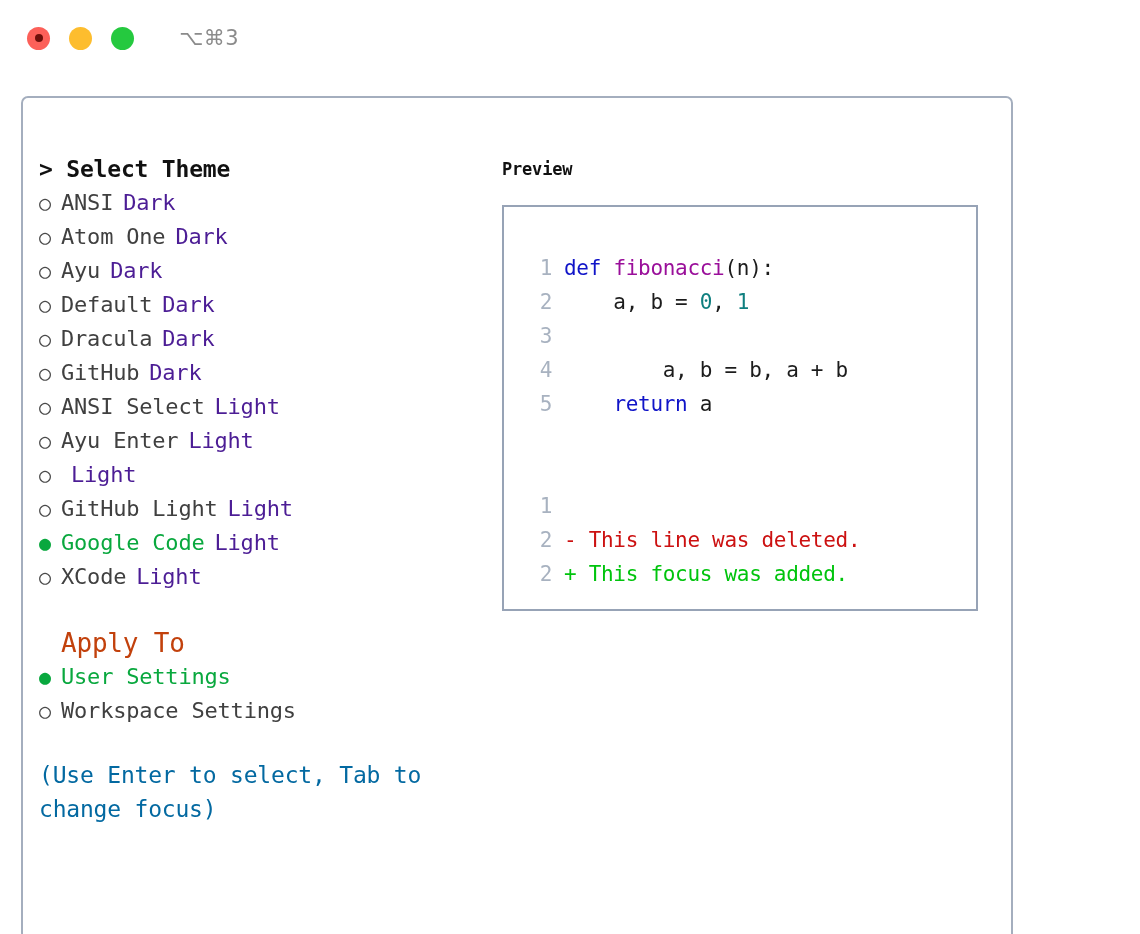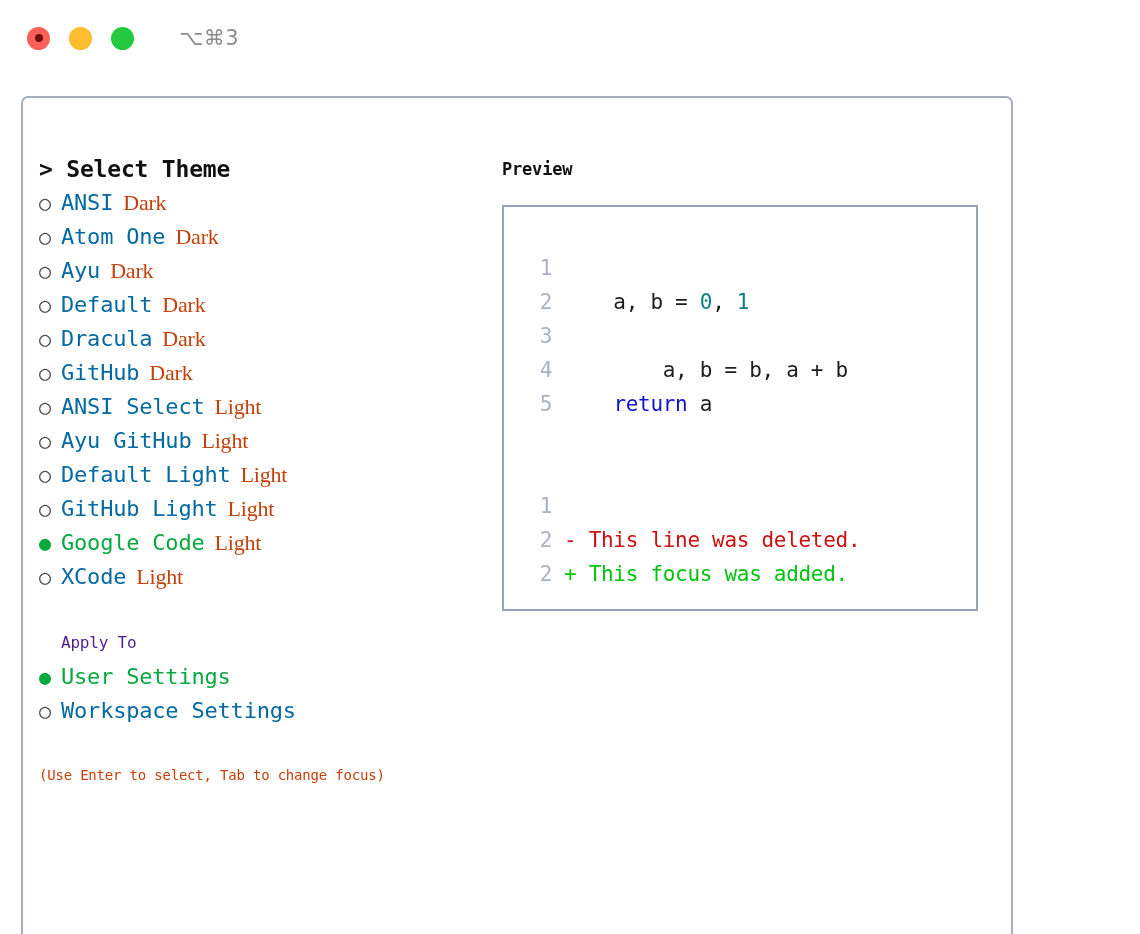--- a/index.html
+++ b/index.html
@@ -114,44 +114,43 @@
     letter-spacing: -0.2px;
   }
   .marker {
     display: inline-block;
     width: 22px;
     flex: 0 0 22px;
     color: #4a4a4a;
     font-size: 20px;
   }
   .marker.sel { color: #09a83e; }
-  .opt-label { color: #0369a1; }
+  .opt-label { color: #404040; }
   .opt-row.selected .opt-label { color: #09a83e; }
   .opt-badge {
+    color: #4c1d95;
+    margin-left: 10px;
+  }
+
+  .section-gap { height: 32px; }
+
+  .group-heading {
+    display: flex;
+    line-height: 34px;
+    font-size: 26px;
     color: #c2410c;
-    margin-left: 10px;
-    font-family: Liberation Serif, serif;
-  }
-
-  .section-gap { height: 32px; }
-
-  .group-heading {
-    display: flex;
-    line-height: 34px;
-    font-size: 16px;
-    color: #4c1d95;
     white-space: pre;
     letter-spacing: -0.2px;
   }
 
   .hint {
     margin-top: 30px;
-    font-size: 14px;
-    line-height: 34px;
-    color: #c2410c;
+    font-size: 23px;
+    line-height: 34px;
+    color: #0369a1;
     width: 400px;
     letter-spacing: -0.2px;
   }
 
   
   .right-col {
     position: absolute;
     left: 479px;
     top: 54px;
     width: 490px;
@@ -259,27 +258,26 @@
           </div>
 
           <div class="opt-row">
             <span class="marker">○</span>
             <span class="opt-label">ANSI Select</span>
             <span class="opt-badge">Light</span>
           </div>
 
           <div class="opt-row">
             <span class="marker">○</span>
-            <span class="opt-label">Ayu GitHub</span>
-            <span class="opt-badge">Light</span>
-          </div>
-
-          <div class="opt-row">
-            <span class="marker">○</span>
-            <span class="opt-label">Default Light</span>
+            <span class="opt-label">Ayu Enter</span>
+            <span class="opt-badge">Light</span>
+          </div>
+
+          <div class="opt-row">
+            <span class="marker">○</span>
             <span class="opt-badge">Light</span>
           </div>
 
           <div class="opt-row">
             <span class="marker">○</span>
             <span class="opt-label">GitHub Light</span>
             <span class="opt-badge">Light</span>
           </div>
 
           <div class="opt-row selected">
@@ -317,20 +315,21 @@
       </div>
 
       <div class="right-col">
         <div class="preview-title">Preview</div>
 
         <div class="preview-box">
 
           <div>
             <div class="code-line">
               <span class="lineno">1</span>
+              <span class="code-text"><span class="tok-kw">def </span><span class="tok-fn">fibonacci</span><span class="tok-plain">(n):</span></span>
             </div>
 
             <div class="code-line">
               <span class="lineno">2</span>
               <span class="code-text"><span class="tok-plain">    a, b = </span><span class="tok-num">0</span><span class="tok-plain">, </span><span class="tok-num">1</span></span>
             </div>
 
             <div class="code-line">
               <span class="lineno">3</span>
             </div>

